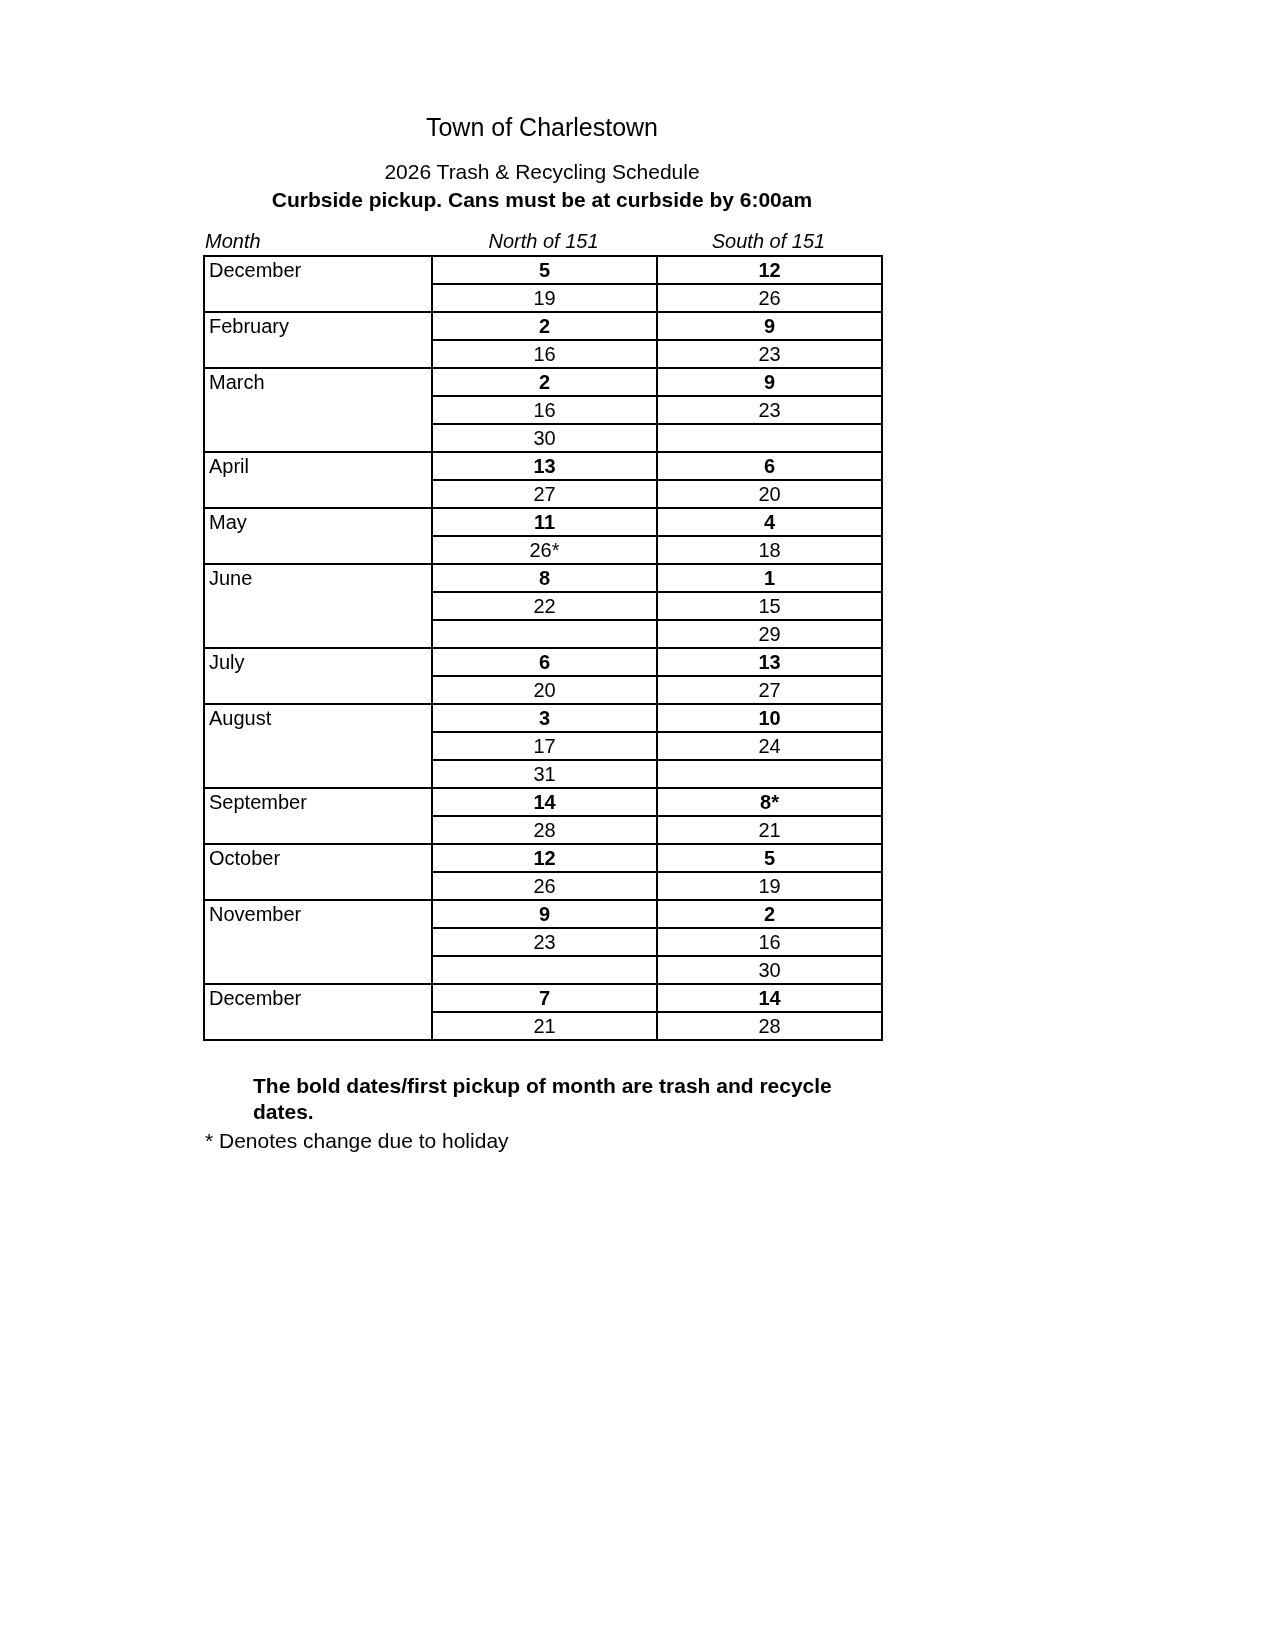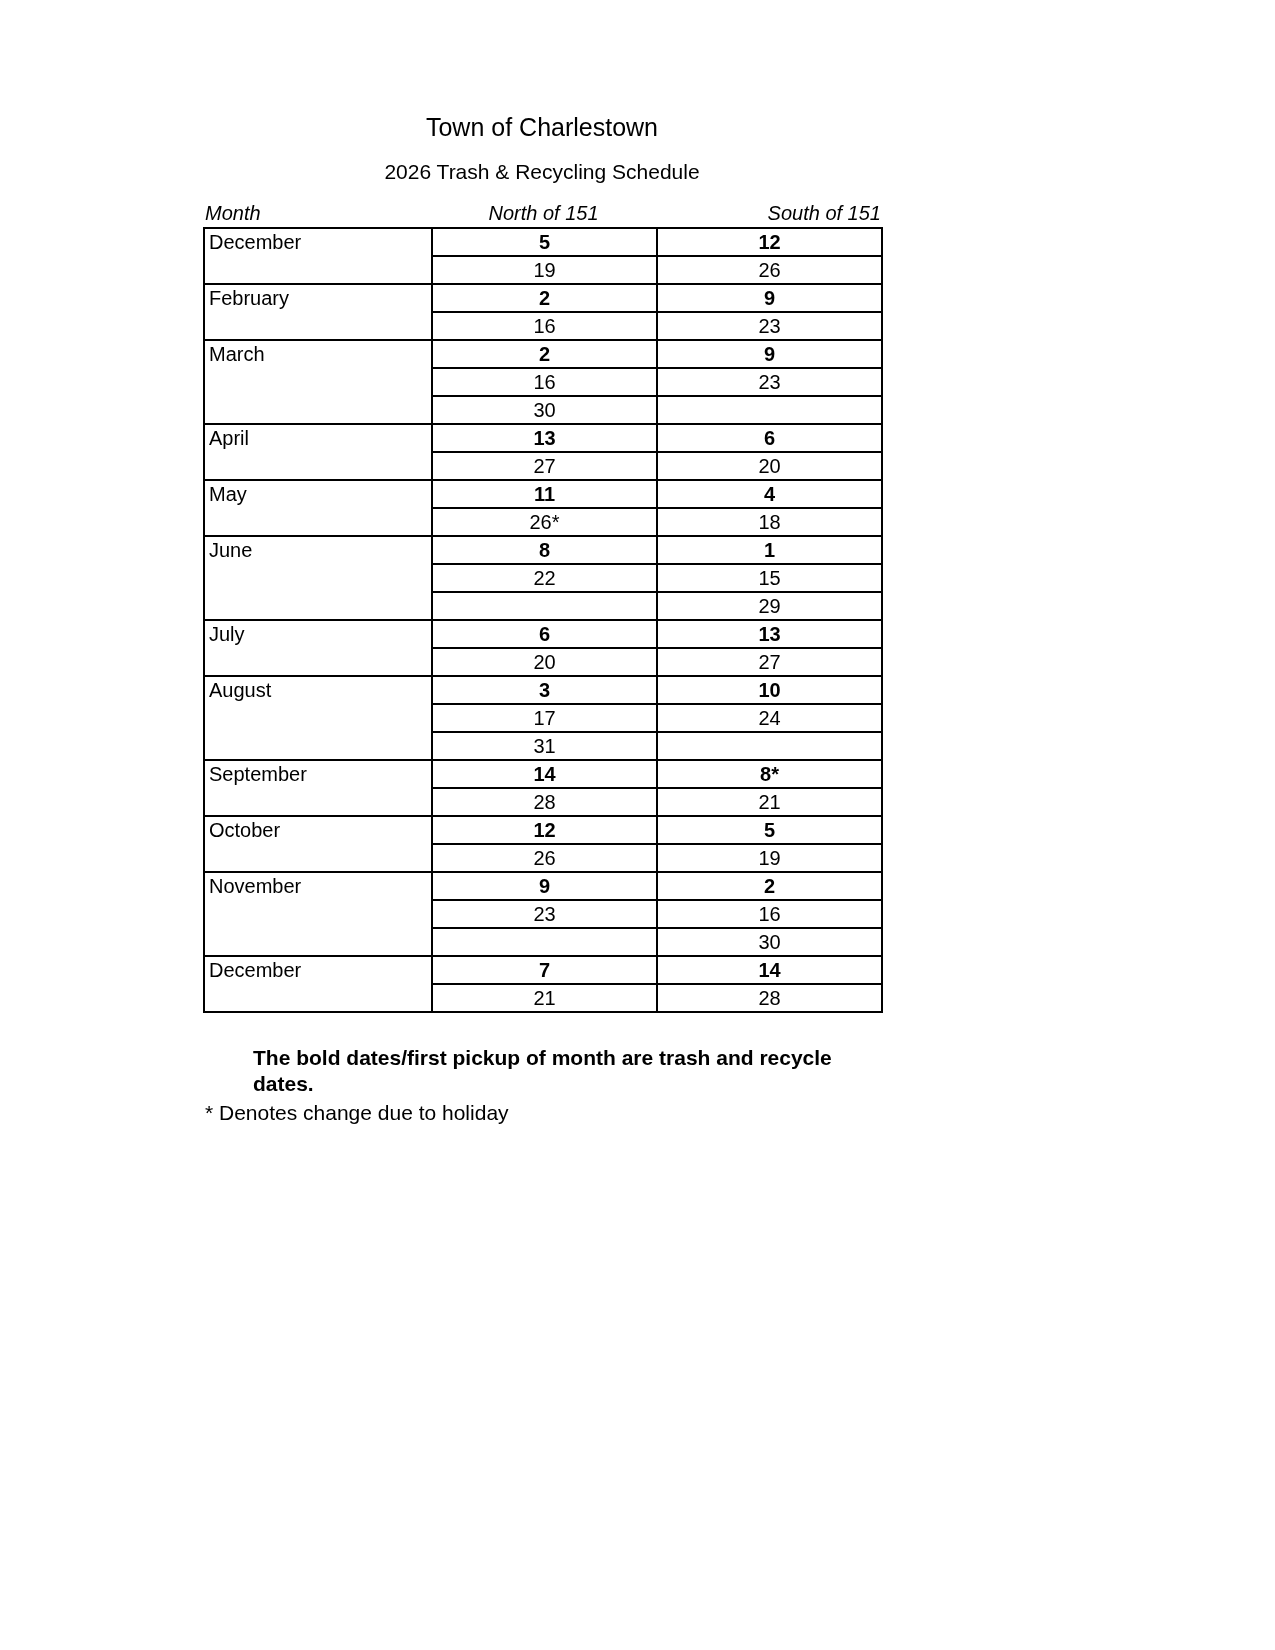--- a/index.html
+++ b/index.html
@@ -42,21 +42,21 @@
   }
   .col-headers {
     display: flex;
     font-style: italic;
     font-size: 20px;
     line-height: 24px;
     margin-top: 16px;
   }
   .ch-month { width: 228px; text-align: left; padding-left: 2px; }
   .ch-north { width: 225px; text-align: center; }
-  .ch-south { width: 225px; text-align: right; }
+  .ch-south { width: 225px; text-align: center; }
   table.schedule {
     border-collapse: collapse;
     table-layout: fixed;
     width: 678px;
     margin-top: 2px;
   }
   table.schedule td {
     border: 2px solid #000000;
     height: 28px;
     font-size: 20px;
@@ -88,20 +88,21 @@
   }
 </style>
 </head>
 <body>
 
 <div class="page">
   <div class="content">
 
     <div class="title">Town of Charlestown</div>
     <div class="subtitle">2026 Trash &amp; Recycling Schedule</div>
+    <div class="notice">Curbside pickup. Cans must be at curbside by 6:00am</div>
 
     <div class="col-headers">
       <div class="ch-month">Month</div>
       <div class="ch-north">North of 151</div>
       <div class="ch-south">South of 151</div>
     </div>
 
     <table class="schedule">
       <colgroup>
         <col style="width:228px">

